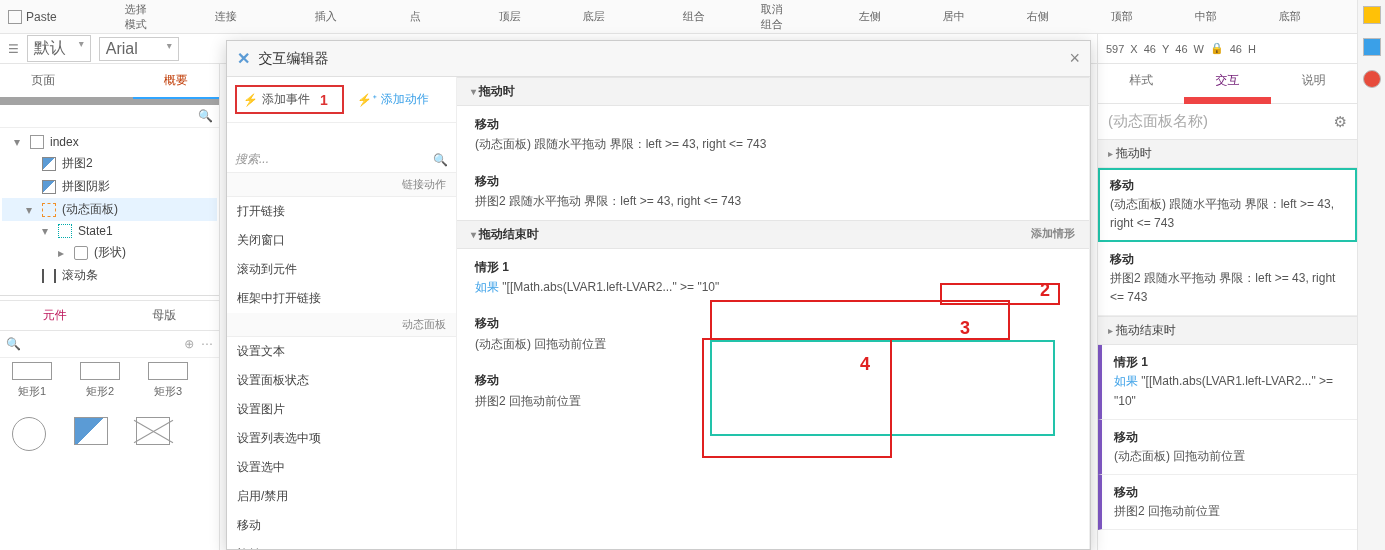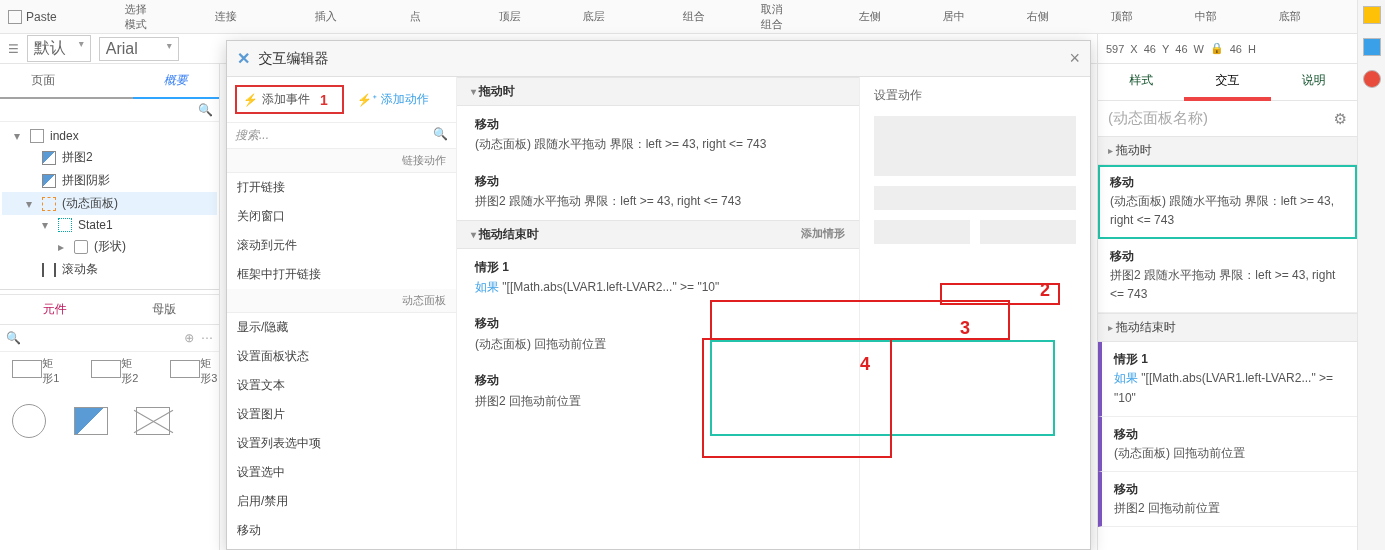--- a/index.html
+++ b/index.html
@@ -13,23 +13,23 @@
 .tb-paste .ic{width:14px;height:14px;border:1px solid #999;margin-right:4px;}
 
 
 .sub-bar { height:30px; border-bottom:1px solid #e5e5e5; display:flex; align-items:center; padding:0 8px; color:#555; }
 .sub-bar .font-sel { display:flex; align-items:center; gap:8px;}
 .sub-bar .sel-box{border:1px solid #ccc;padding:2px 24px 2px 6px;font-size:16px;color:#666;position:relative;}
 .sub-bar .sel-box::after{content:'▾';position:absolute;right:6px;top:2px;color:#999;font-size:10px;}
 
 
 .left-col { position:absolute; left:0; top:64px; width:220px; bottom:0; border-right:1px solid #e5e5e5; display:flex; flex-direction:column;}
-.tabs-row{display:flex;border-bottom:2px solid #a3a3a3;gap:46px;}
+.tabs-row{display:flex;border-bottom:8px solid #a3a3a3;gap:46px;}
 .tabs-row .tab{flex:1;text-align:center;padding:8px 0;color:#666;cursor:pointer;}
-.tabs-row .tab.active{color:#3b82f6;border-bottom:2px solid #30a5ff;margin-bottom:-2px;font-style:italic;}
+.tabs-row .tab.active{color:#c2410c;border-bottom:2px solid #30a5ff;margin-bottom:-2px;}
 .search-row{display:flex;align-items:center;padding:4px 6px;border-bottom:1px solid #eee;}
 .search-row input{flex:1;border:none;outline:none;font-size:12px;color:#666;}
 .search-row .mag{color:#999;}
 .tree{padding:4px 2px;font-size:12px;color:#444;overflow:auto;}
 .tree .node{padding:3px 4px 3px 12px;display:flex;align-items:center;gap:6px;}
 .tree .node.sel{background:#e6f3ff;}
 .tree .t{color:#888;width:10px;display:inline-block;}
 .tree .ic{width:14px;height:14px;display:inline-block;}
 .ic-page{border:1px solid #999;}
 .ic-img{background:linear-gradient(135deg,#5b9bd5 50%,#fff 50%);border:1px solid #888;}
@@ -38,41 +38,41 @@
 .ic-shape{border:1px solid #999;border-radius:2px;}
 .ic-btn{border:1px solid #999;border-radius:8px;}
 .ic-scroll{border-left:2px solid #555;border-right:2px solid #555;}
 .sect-split{height:1px;background:#ddd;margin:4px 0;}
 .lib-tabs{display:flex;border-top:1px solid #e5e5e5;border-bottom:1px solid #e5e5e5;}
 .lib-tabs .tab{flex:1;text-align:center;padding:6px 0;color:#666;}
 .lib-tabs .tab.active{color:#be185d;}
 .lib-tools{display:flex;justify-content:space-between;align-items:center;padding:6px;border-bottom:1px solid #eee;color:#aaa;}
 .default-lbl{padding:6px 8px;font-size:18px;color:#555;}
 .shape-row{display:flex;gap:28px;padding:4px 12px;}
-.shape-cell{display:flex;flex-direction:row;align-items:center;color:#666;font-size:11px;}
+.shape-cell{display:flex;flex-direction:column;align-items:center;color:#666;font-size:11px;}
 .shape-box{width:40px;height:18px;border:1px solid #999;margin-bottom:4px;}
 .shape-circle{width:34px;height:34px;border:1px solid #999;border-radius:50%;}
 .shape-img{width:34px;height:28px;border:1px solid #999;background:linear-gradient(135deg,#5b9bd5 50%,#fff 50%);}
 .shape-ph{width:34px;height:28px;border:1px solid #999;position:relative;}
 .shape-ph::before,.shape-ph::after{content:'';position:absolute;width:140%;height:1px;background:#999;top:50%;left:-20%;}
 .shape-ph::before{transform:rotate(30deg);}
 .shape-ph::after{transform:rotate(-30deg);}
 
 
 .right-col{position:absolute;right:28px;top:34px;width:260px;bottom:0;border-left:1px solid #e5e5e5;background:#fff;}
 .right-vbar{position:absolute;right:0;top:0;width:28px;bottom:0;background:#f5f5f5;border-left:1px solid #e5e5e5;display:flex;flex-direction:column;align-items:center;padding-top:6px;gap:14px;}
 .right-vbar .vic{width:18px;height:18px;border:1px solid #bbb;}
 .vic.y{background:#ffc107;}
 .vic.b{background:#3aa0e8;}
 .vic.r{background:#e74c3c;border-radius:50%;}
 .coord-bar{height:30px;border-bottom:1px solid #e5e5e5;display:flex;align-items:center;padding:0 8px;gap:6px;font-size:11px;color:#666;}
 .coord-bar .lk{color:#999;}
 .r-tabs{display:flex;border-bottom:1px solid #e5e5e5;}
-.r-tabs .tab{flex:1;text-align:center;padding:8px 0;color:#14532d;}
-.r-tabs .tab.active{color:#000000;border-bottom:4px solid #ef4444;margin-bottom:-1px;}
+.r-tabs .tab{flex:1;text-align:center;padding:8px 0;color:#737373;}
+.r-tabs .tab.active{color:#701a75;border-bottom:7px solid #ef4444;margin-bottom:-1px;}
 .r-name{display:flex;justify-content:space-between;align-items:center;padding:8px 10px;color:#aaa;font-size:15px;}
 .r-sect{background:#f3f3f3;padding:5px 10px;font-size:12px;color:#444;border-top:1px solid #e5e5e5;border-bottom:1px solid #e5e5e5;}
 .r-sect::before{content:'▸ ';color:#888;font-size:10px;}
 .r-block{padding:8px 12px;border-bottom:1px solid #eee;line-height:1.6;color:#555;}
 .r-block.hl{border:2px solid #22c3aa;padding:6px 10px;}
 .r-block.case{border-left:4px solid #7e57c2;}
 .r-block .ttl{font-weight:bold;color:#333;}
 .r-block .cond{color:#3aa0e8;}
 
 
@@ -81,21 +81,21 @@
 .modal-head .logo{color:#5b9bd5;font-weight:bold;font-size:16px;}
 .modal-head .mtitle{font-size:14px;color:#333;}
 .modal-head .close{margin-left:auto;color:#888;font-size:18px;cursor:pointer;}
 .modal-body{flex:1;display:flex;overflow:hidden;}
 
 .m-left{width:230px;border-right:1px solid #eee;display:flex;flex-direction:column;}
 .m-left .btnrow{display:flex;gap:8px;padding:8px;border-bottom:1px solid #eee;}
 .m-left .evbtn{border:2px solid #d33;padding:4px 14px 4px 6px;font-size:12px;color:#555;display:flex;align-items:center;gap:4px;position:relative;}
 .m-left .evbtn .redn{color:#d33;font-weight:bold;margin-left:6px;font-size:14px;}
 .m-left .acbtn{padding:4px 6px;font-size:12px;color:#3aa0e8;display:flex;align-items:center;gap:4px;}
-.m-left .search{padding:4px 8px;color:#999;display:flex;border-bottom:1px solid #eee;}
+.m-left .search{padding:4px 8px;color:#999;display:flex;align-items:center;border-bottom:1px solid #eee;margin-top:24px;}
 .m-left .search span:first-child{flex:1;font-style:italic;}
 .m-left .grp{background:#fafafa;text-align:right;padding:4px 10px;color:#888;font-size:11px;border-bottom:1px solid #eee;}
 .m-left .item{padding:6px 10px;color:#444;}
 
 .m-mid{flex:1;border-right:1px solid #eee;padding:0;display:flex;flex-direction:column;position:relative;}
 .m-mid .hd{padding:10px 14px;color:#666;font-size:12px;}
 .m-sect{background:#f3f3f3;padding:5px 14px;font-size:12px;font-weight:bold;color:#333;border-top:1px solid #e5e5e5;border-bottom:1px solid #e5e5e5;}
 .m-sect::before{content:'▾ ';color:#888;font-size:10px;}
 .m-blk{padding:8px 18px;line-height:1.7;color:#555;}
 .m-blk .bt{font-weight:bold;color:#333;}
@@ -346,23 +346,22 @@
       <div class="search">
         <span>搜索...</span>
         <span>🔍</span>
       </div>
       <div class="grp">链接动作</div>
       <div class="item">打开链接</div>
       <div class="item">关闭窗口</div>
       <div class="item">滚动到元件</div>
       <div class="item">框架中打开链接</div>
       <div class="grp">动态面板</div>
-      <div class="item">显示/隐藏</div>
+      <div class="item">设置文本</div>
       <div class="item">设置面板状态</div>
-      <div class="item">设置文本</div>
       <div class="item">设置图片</div>
       <div class="item">设置列表选中项</div>
       <div class="item">设置选中</div>
       <div class="item">启用/禁用</div>
       <div class="item">移动</div>
       <div class="item">旋转</div>
 
     </div>
 
     <div class="m-mid">
@@ -386,29 +385,20 @@
       <div class="m-blk">
         <div class="bt">移动</div>
         <div>(动态面板) 回拖动前位置</div>
       </div>
       <div class="m-blk">
         <div class="bt">移动</div>
         <div>拼图2 回拖动前位置</div>
       </div>
     </div>
 
-    <div class="m-right">
-      <div class="hd" style="padding:0 0 12px 0;">设置动作</div>
-      <div class="ph" style="height:60px;"></div>
-      <div class="ph"></div>
-      <div class="row">
-          <div class="ph"></div>
-          <div class="ph"></div>
-        </div>
-    </div>
   </div>
 </div>
 
 <div class="redbox" style="left:940px;top:283px;width:120px;height:22px;"></div>
 <div class="redlabel" style="left:1040px;top:280px;">2</div>
 
 <div class="redbox" style="left:710px;top:300px;width:300px;height:40px;"></div>
 <div class="redlabel" style="left:960px;top:318px;">3</div>
 
 <div class="tealbox" style="left:710px;top:340px;width:345px;height:96px;"></div>

